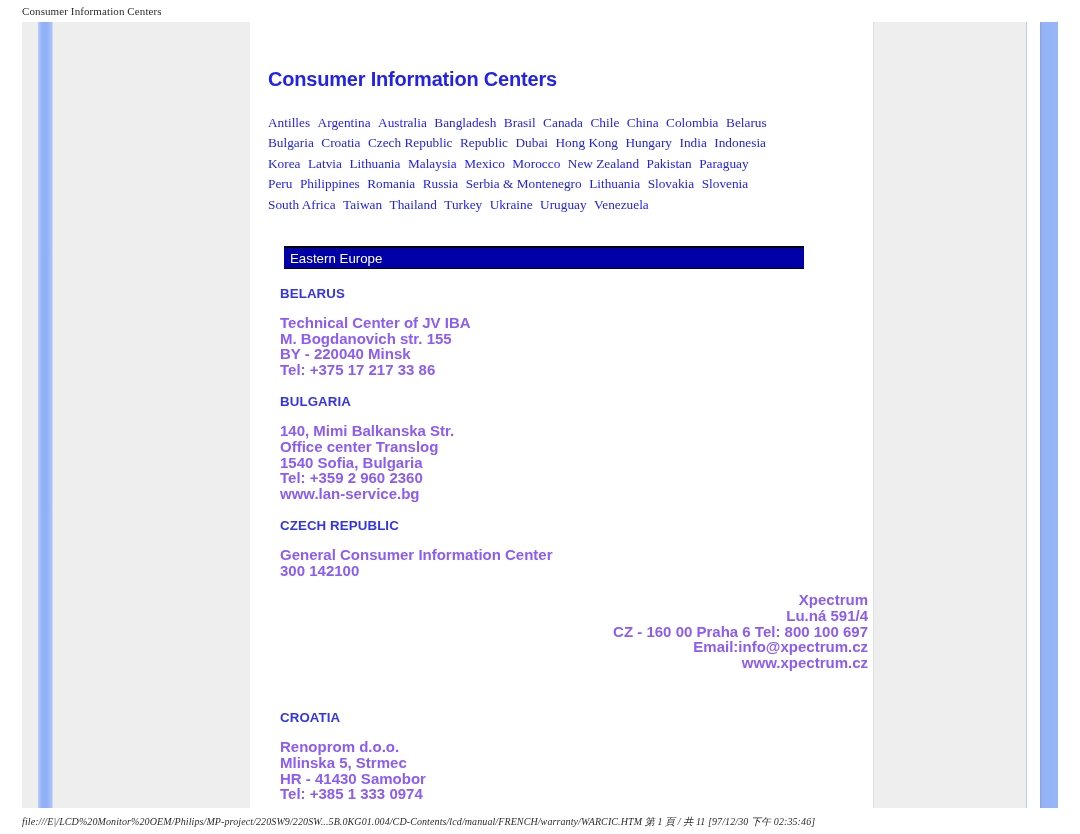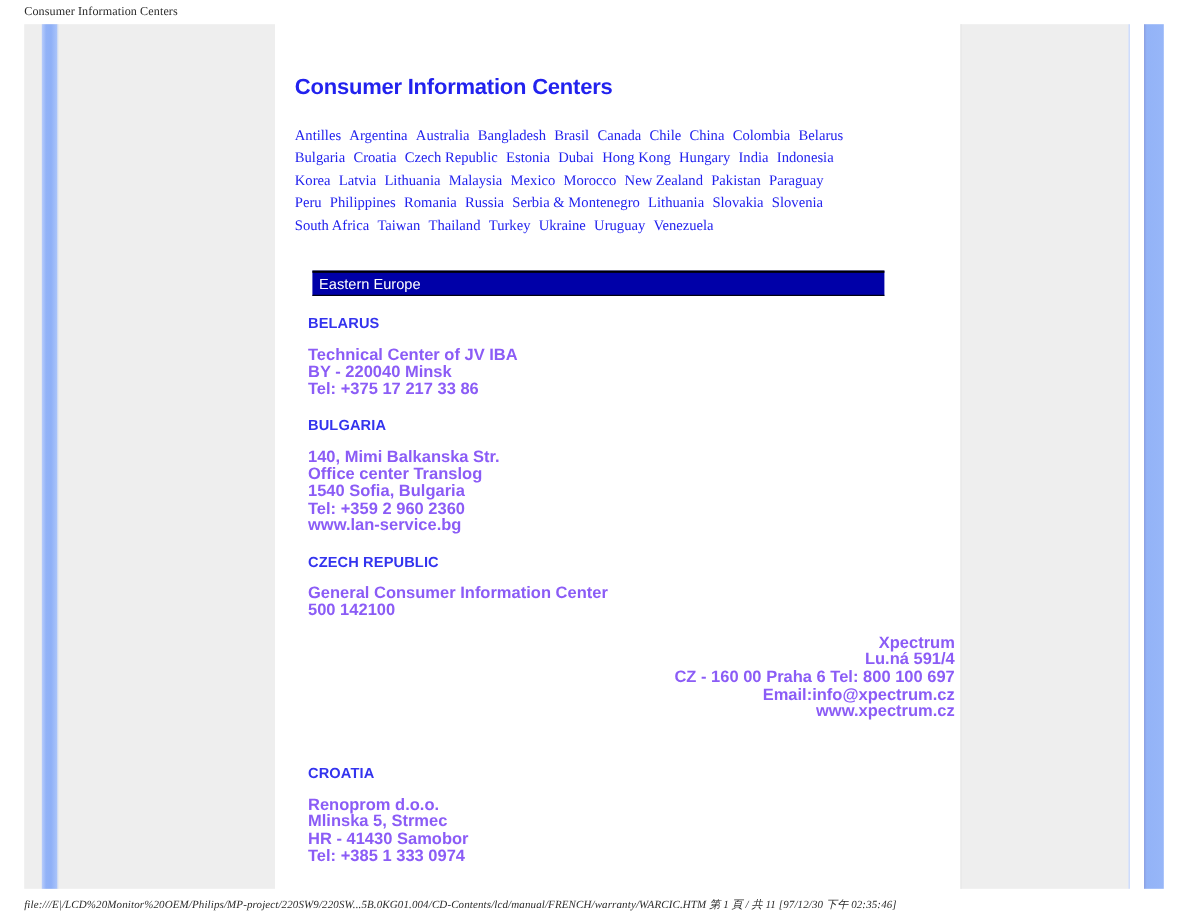--- a/index.html
+++ b/index.html
@@ -225,62 +225,63 @@
   <div class="canvas">
     <div class="content">
 
       <h1 class="doc-title">Consumer Information Centers</h1>
 
       <div class="country-links">
         <span class="row">
           <a class="country-link">Antilles</a><a class="country-link">Argentina</a><a class="country-link">Australia</a><a class="country-link">Bangladesh</a><a class="country-link">Brasil</a><a class="country-link">Canada</a><a class="country-link">Chile</a><a class="country-link">China</a><a class="country-link">Colombia</a><a class="country-link">Belarus</a>
         </span>
         <span class="row">
-          <a class="country-link">Bulgaria</a><a class="country-link">Croatia</a><a class="country-link">Czech Republic</a><a class="country-link">Estonia</a><a class="country-link">Dubai</a><a class="country-link">Hong Kong</a><a class="country-link">Hungary</a><a class="country-link">India</a><a class="country-link">Indonesia</a>
+          <a class="country-link">Bulgaria</a><a class="country-link">Croatia</a><a class="country-link">Czech Republic</a><a class="country-link">Republic</a><a class="country-link">Dubai</a><a class="country-link">Hong Kong</a><a class="country-link">Hungary</a><a class="country-link">India</a><a class="country-link">Indonesia</a>
         </span>
         <span class="row">
           <a class="country-link">Korea</a><a class="country-link">Latvia</a><a class="country-link">Lithuania</a><a class="country-link">Malaysia</a><a class="country-link">Mexico</a><a class="country-link">Morocco</a><a class="country-link">New Zealand</a><a class="country-link">Pakistan</a><a class="country-link">Paraguay</a>
         </span>
         <span class="row">
           <a class="country-link">Peru</a><a class="country-link">Philippines</a><a class="country-link">Romania</a><a class="country-link">Russia</a><a class="country-link">Serbia &amp; Montenegro</a><a class="country-link">Lithuania</a><a class="country-link">Slovakia</a><a class="country-link">Slovenia</a>
         </span>
         <span class="row">
           <a class="country-link">South Africa</a><a class="country-link">Taiwan</a><a class="country-link">Thailand</a><a class="country-link">Turkey</a><a class="country-link">Ukraine</a><a class="country-link">Uruguay</a><a class="country-link">Venezuela</a>
         </span>
       </div>
 
       <div class="section-bar">
         <span class="section-bar-label">Eastern Europe</span>
       </div>
 
       <div class="country-block">
         <h2 class="country-heading">BELARUS</h2>
         <p class="addr">
           <span class="line">Technical Center of JV IBA</span>
+          <span class="line">M. Bogdanovich str. 155</span>
           <span class="line">BY - 220040 Minsk</span>
           <span class="line">Tel: +375 17 217 33 86</span>
         </p>
       </div>
 
       <div class="country-block">
         <h2 class="country-heading">BULGARIA</h2>
         <p class="addr">
           <span class="line">140, Mimi Balkanska Str.</span>
           <span class="line">Office center Translog</span>
           <span class="line">1540 Sofia, Bulgaria</span>
           <span class="line">Tel: +359 2 960 2360</span>
           <span class="line">www.lan-service.bg</span>
         </p>
       </div>
 
       <div class="country-block">
         <h2 class="country-heading">CZECH REPUBLIC</h2>
         <p class="addr">
           <span class="line">General Consumer Information Center</span>
-          <span class="line">500 142100</span>
+          <span class="line">300 142100</span>
         </p>
         <p class="addr gap">
           <span class="line">Xpectrum</span>
           <span class="line">Lu.ná 591/4</span>
           <span class="line">CZ - 160 00 Praha 6 Tel: 800 100 697</span>
           <span class="line">Email:info@xpectrum.cz</span>
           <span class="line">www.xpectrum.cz</span>
         </p>
       </div>
 

